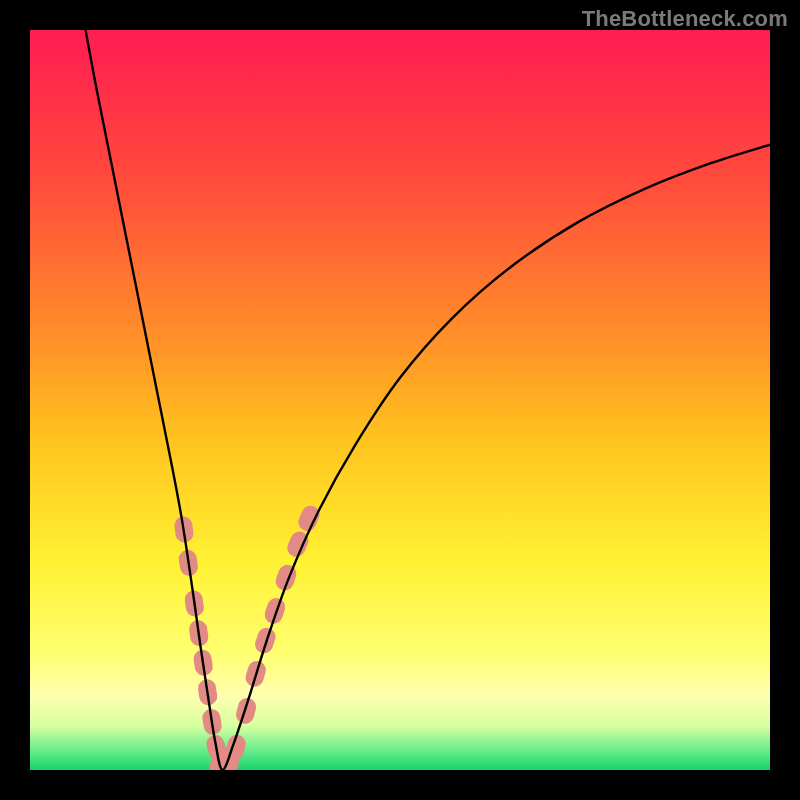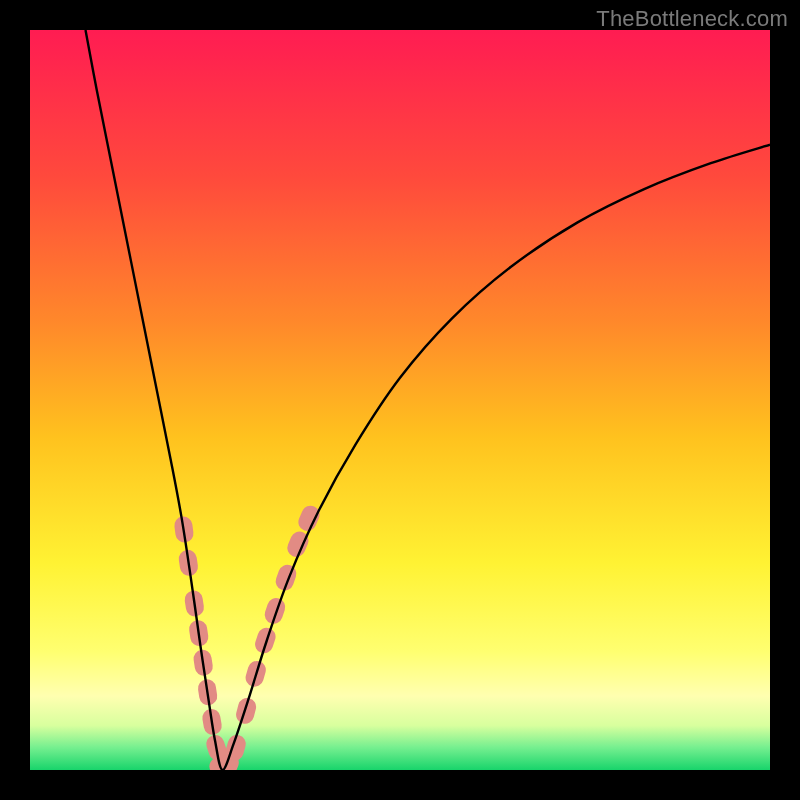--- a/index.html
+++ b/index.html
@@ -24,21 +24,21 @@
     width: 740px;
     height: 740px;
     
   }
   .watermark {
     position: absolute;
     top: 6px;
     right: 12px;
     color: #7a7a7a;
     font-size: 22px;
-    font-weight: 400;
+    font-weight: 700;
     letter-spacing: 0.2px;
   }
   svg {
     display: block;
   }
 </style>
 </head>
 <body>
 
 <div class="frame">

